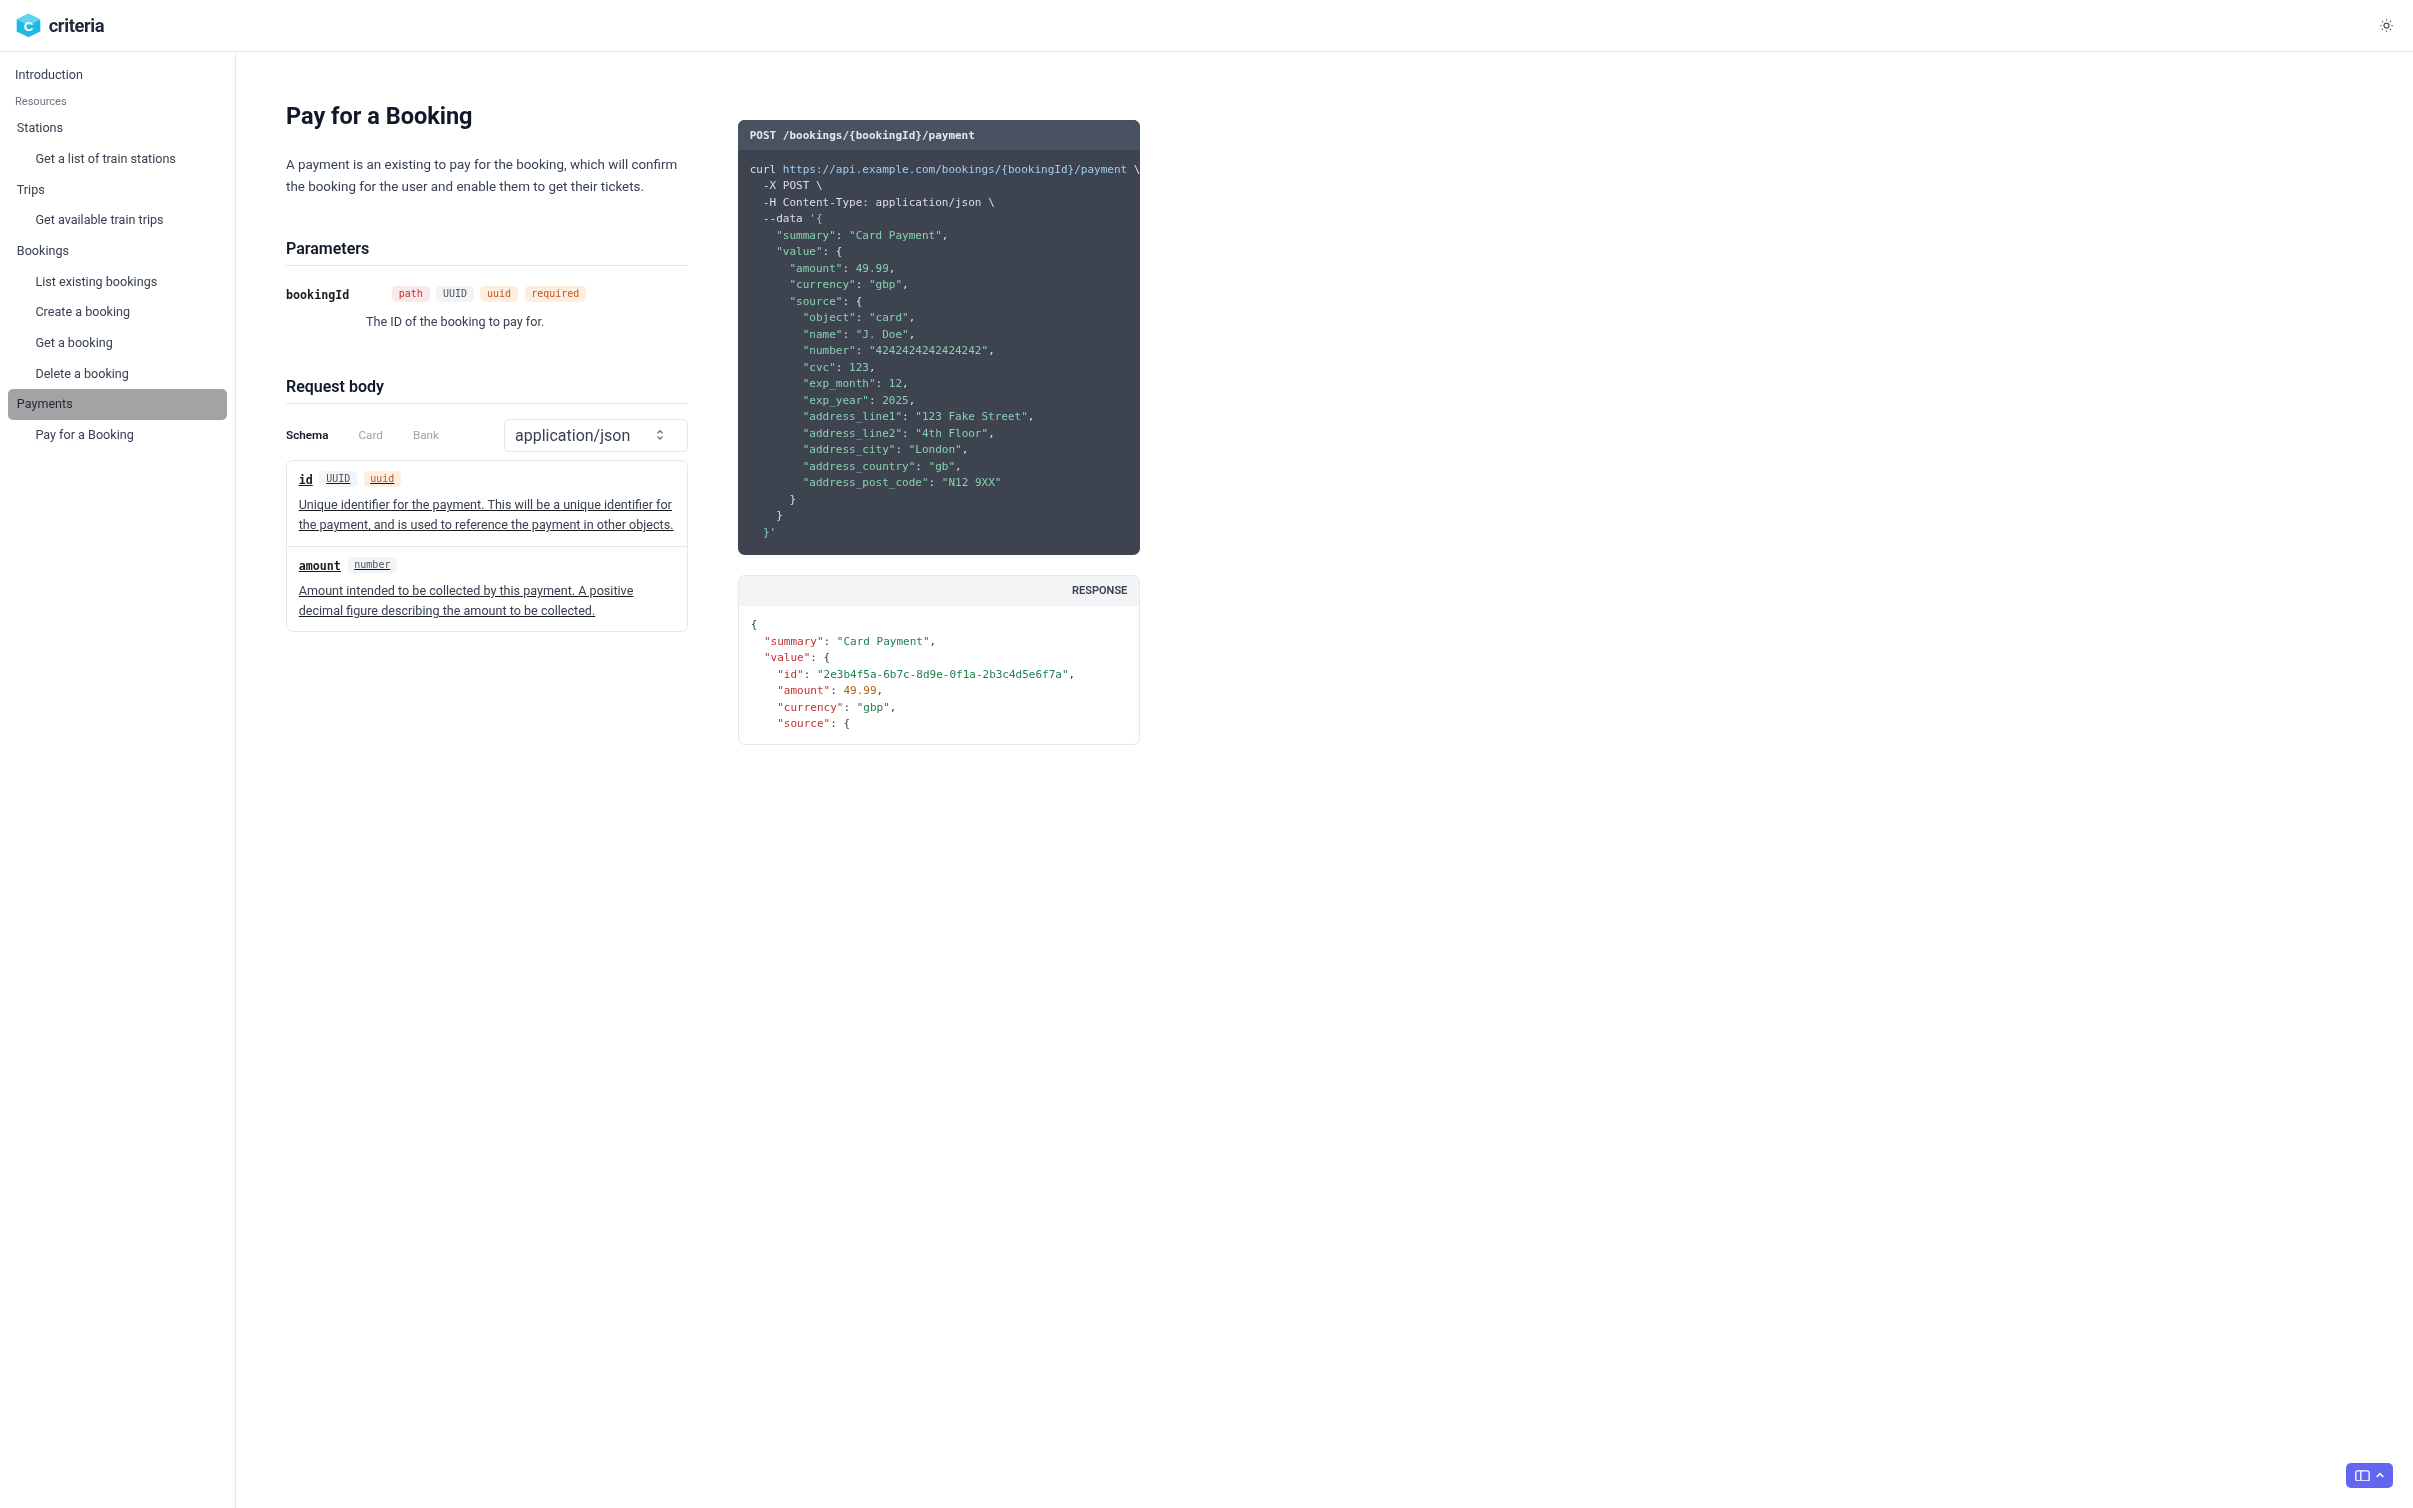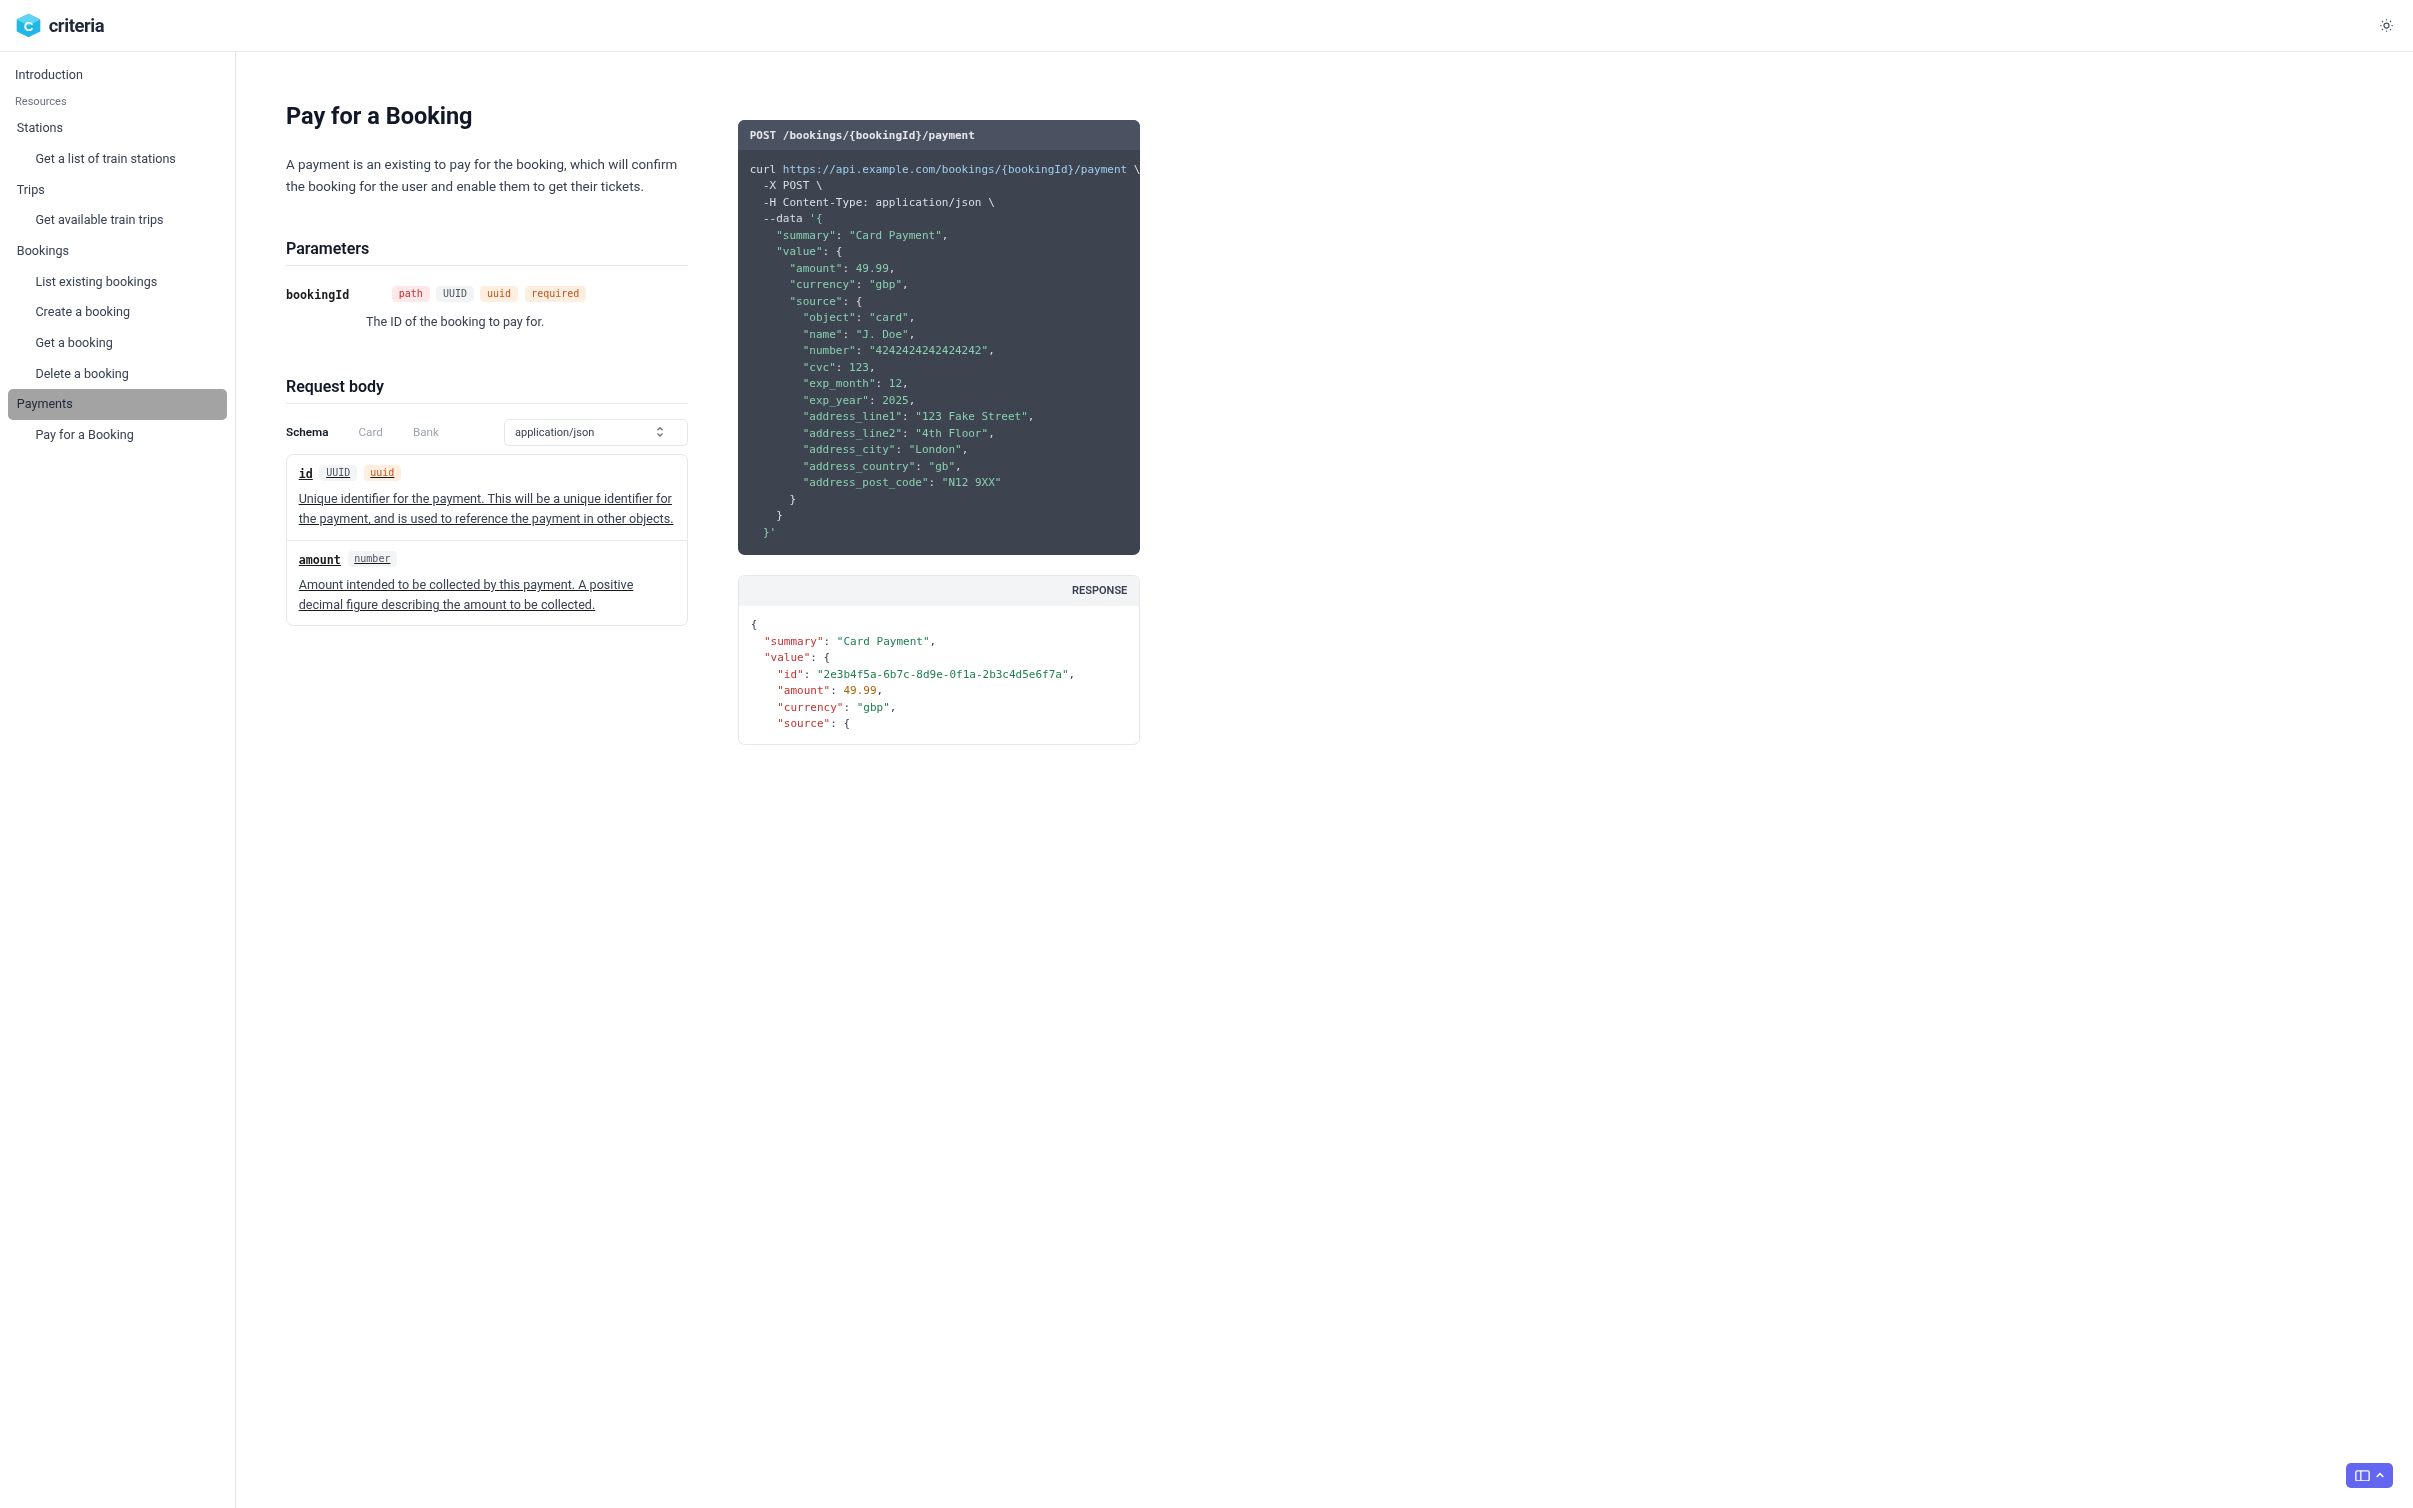--- a/index.html
+++ b/index.html
@@ -43,21 +43,21 @@
 .chip.uuid { background:#fdeedf; color:#c05621;}
 .chip.required { background:#fdeedf; color:#c05621;}
 .param-desc { font-size: 12.6px; color:#374151; padding-left: 80px; line-height:1.6;}
 .req-body-section { margin-top: 25px; }
 .schema-bar { display:flex; justify-content:space-between; align-items:center; padding: 8.4px 0;}
 .schema-tabs { display:flex; gap:30px; font-size:11.7px;}
 .schema-tab { color:#9ca3af; cursor:pointer;}
 .schema-tab.active { color:#111827; font-weight:600;}
 .content-type-select {
   border:0.8px solid #e5e7eb; border-radius:5px; padding:5.9px 22px 5.9px 10px;
-  font-size:11px; color:#374151; background:#fff; position:relative; min-width:184px;
+  font-size:16px; color:#374151; background:#fff; position:relative; min-width:184px;
   display:flex; justify-content:space-between; align-items:center;
 }
 .schema-box { border:0.8px solid #e5e7eb; border-radius:6.7px;text-decoration:underline; }
 .schema-field { padding: 10px 11.7px; border-bottom:0.8px solid #e5e7eb;}
 .schema-field:last-child { border-bottom:none;}
 .schema-field .param-head { margin-bottom:8.4px;}
 .schema-field .param-desc { padding-left:0; }
 .code-panel { border-radius: 6.7px; overflow:hidden; background:#3d4450; margin-bottom: 20px;}
 .code-header { background:#4a5160; padding: 8.4px 11.7px; font-family: ui-monospace, Menlo, monospace; font-size:11px; color:#e5e7eb; font-weight:600;}
 .code-body { padding: 11.7px 11.7px 13.4px; font-family: ui-monospace, Menlo, monospace; font-size: 11px; line-height:1.5; color:#e5e7eb; white-space:pre; overflow-x:auto;}

